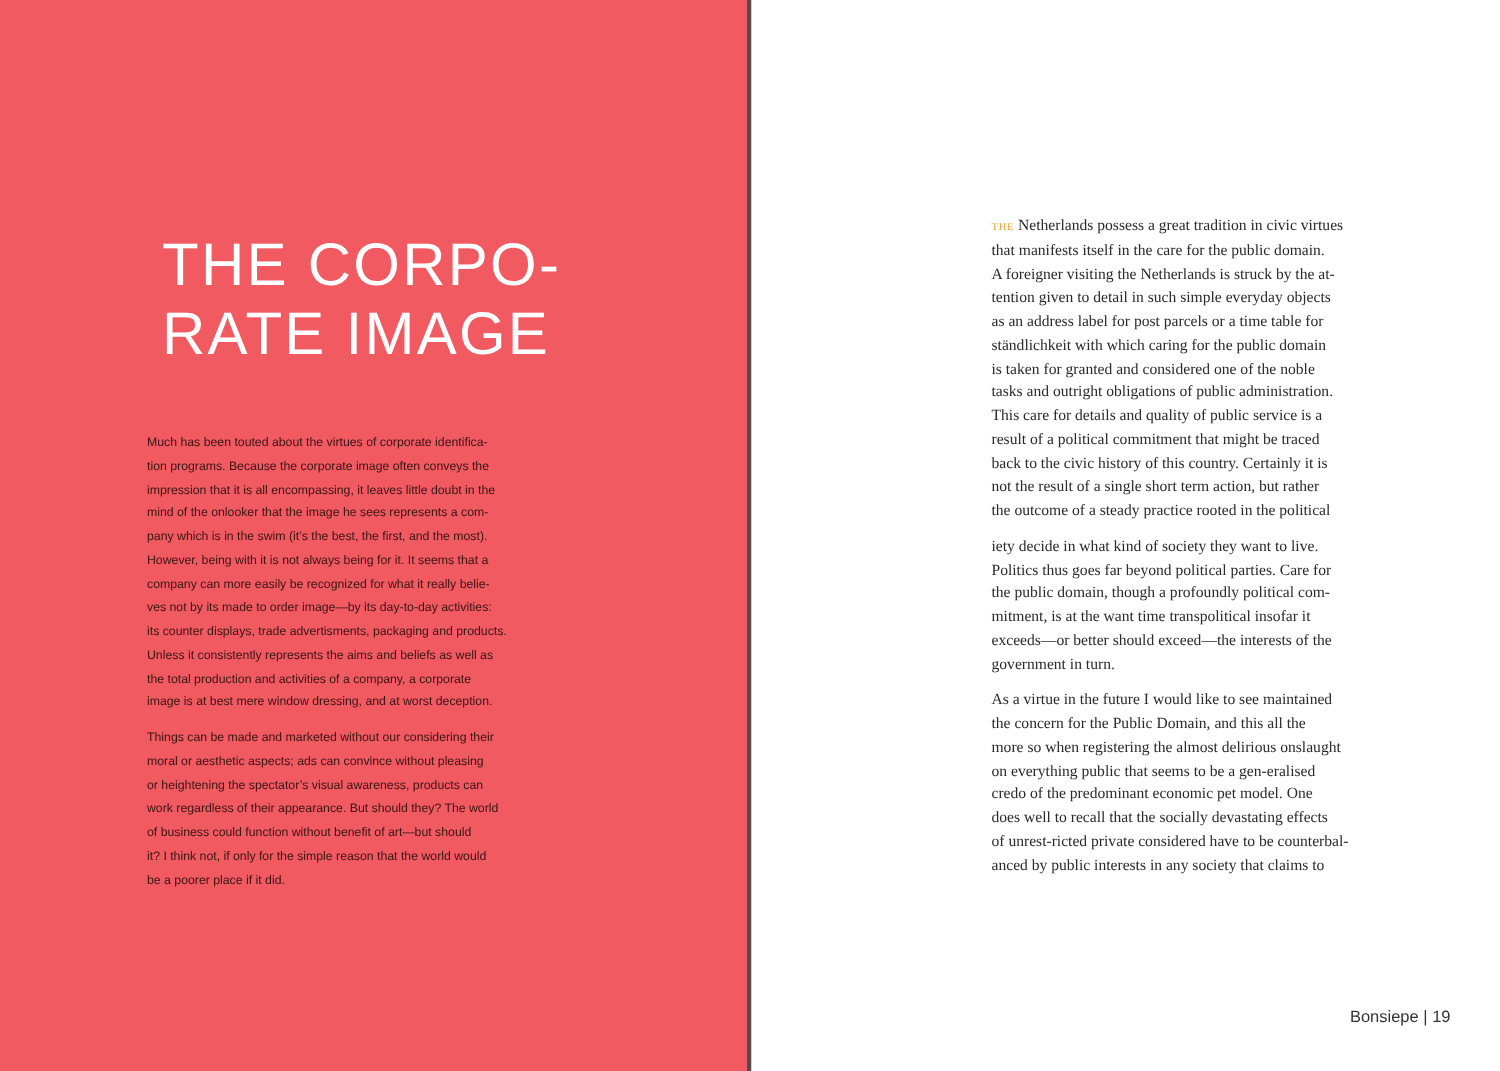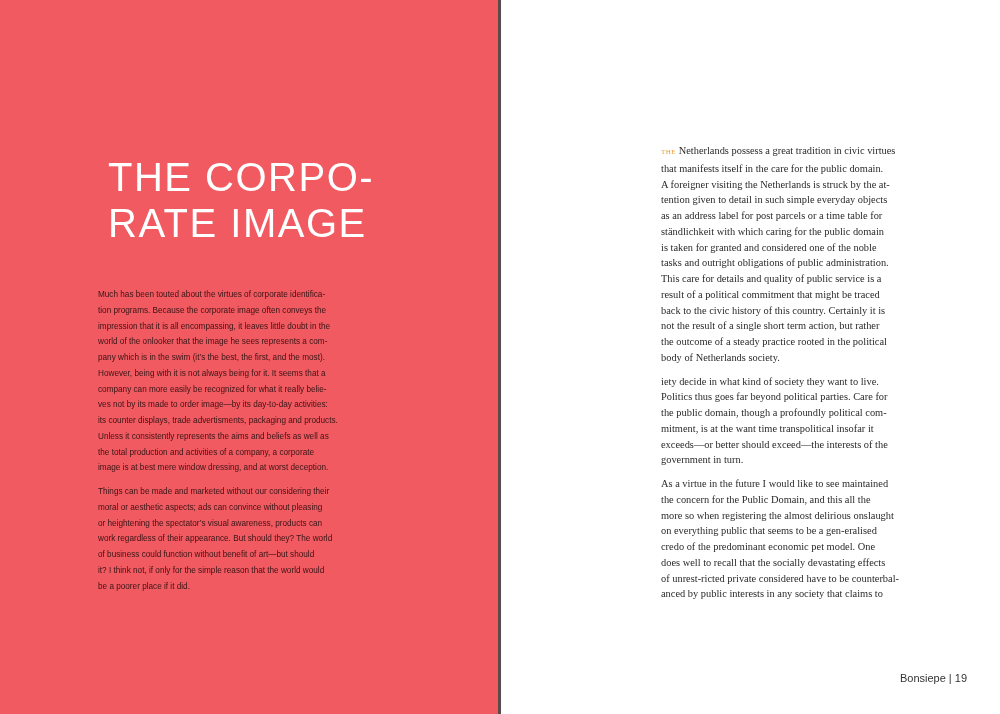--- a/index.html
+++ b/index.html
@@ -38,21 +38,21 @@
     <h1 class="title">
       <span>THE CORPO-</span>
       <span>RATE IMAGE</span>
     </h1>
 
     <div class="left-body">
       <p>
         <span class="ln">Much has been touted about the virtues of corporate identifica-</span>
         <span class="ln">tion programs. Because the corporate image often conveys the</span>
         <span class="ln">impression that it is all encompassing, it leaves little doubt in the</span>
-        <span class="ln">world of the onlooker that the image he sees represents a com-</span>
+        <span class="ln">mind of the onlooker that the image he sees represents a com-</span>
         <span class="ln">pany which is in the swim (it’s the best, the first, and the most).</span>
         <span class="ln">However, being with it is not always being for it. It seems that a</span>
         <span class="ln">company can more easily be recognized for what it really belie-</span>
         <span class="ln">ves not by its made to order image—by its day-to-day activities:</span>
         <span class="ln">its counter displays, trade advertisments, packaging and products.</span>
         <span class="ln">Unless it consistently represents the aims and beliefs as well as</span>
         <span class="ln">the total production and activities of a company, a corporate</span>
         <span class="ln">image is at best mere window dressing, and at worst deception.</span>
       </p>
       <p>
@@ -79,21 +79,20 @@
       <span class="ln">tention given to detail in such simple everyday objects</span>
       <span class="ln">as an address label for post parcels or a time table for</span>
       <span class="ln">ständlichkeit with which caring for the public domain</span>
       <span class="ln">is taken for granted and considered one of the noble</span>
       <span class="ln">tasks and outright obligations of public administration.</span>
       <span class="ln">This care for details and quality of public service is a</span>
       <span class="ln">result of a political commitment that might be traced</span>
       <span class="ln">back to the civic history of this country. Certainly it is</span>
       <span class="ln">not the result of a single short term action, but rather</span>
       <span class="ln">the outcome of a steady practice rooted in the political</span>
-      <span class="ln">body of Netherlands society.</span>
     </p>
     <p>
       <span class="ln">iety decide in what kind of society they want to live.</span>
       <span class="ln">Politics thus goes far beyond political parties. Care for</span>
       <span class="ln">the public domain, though a profoundly political com-</span>
       <span class="ln">mitment, is at the want time transpolitical insofar it</span>
       <span class="ln">exceeds—or better should exceed—the interests of the</span>
       <span class="ln">government in turn.</span>
     </p>
     <p>

